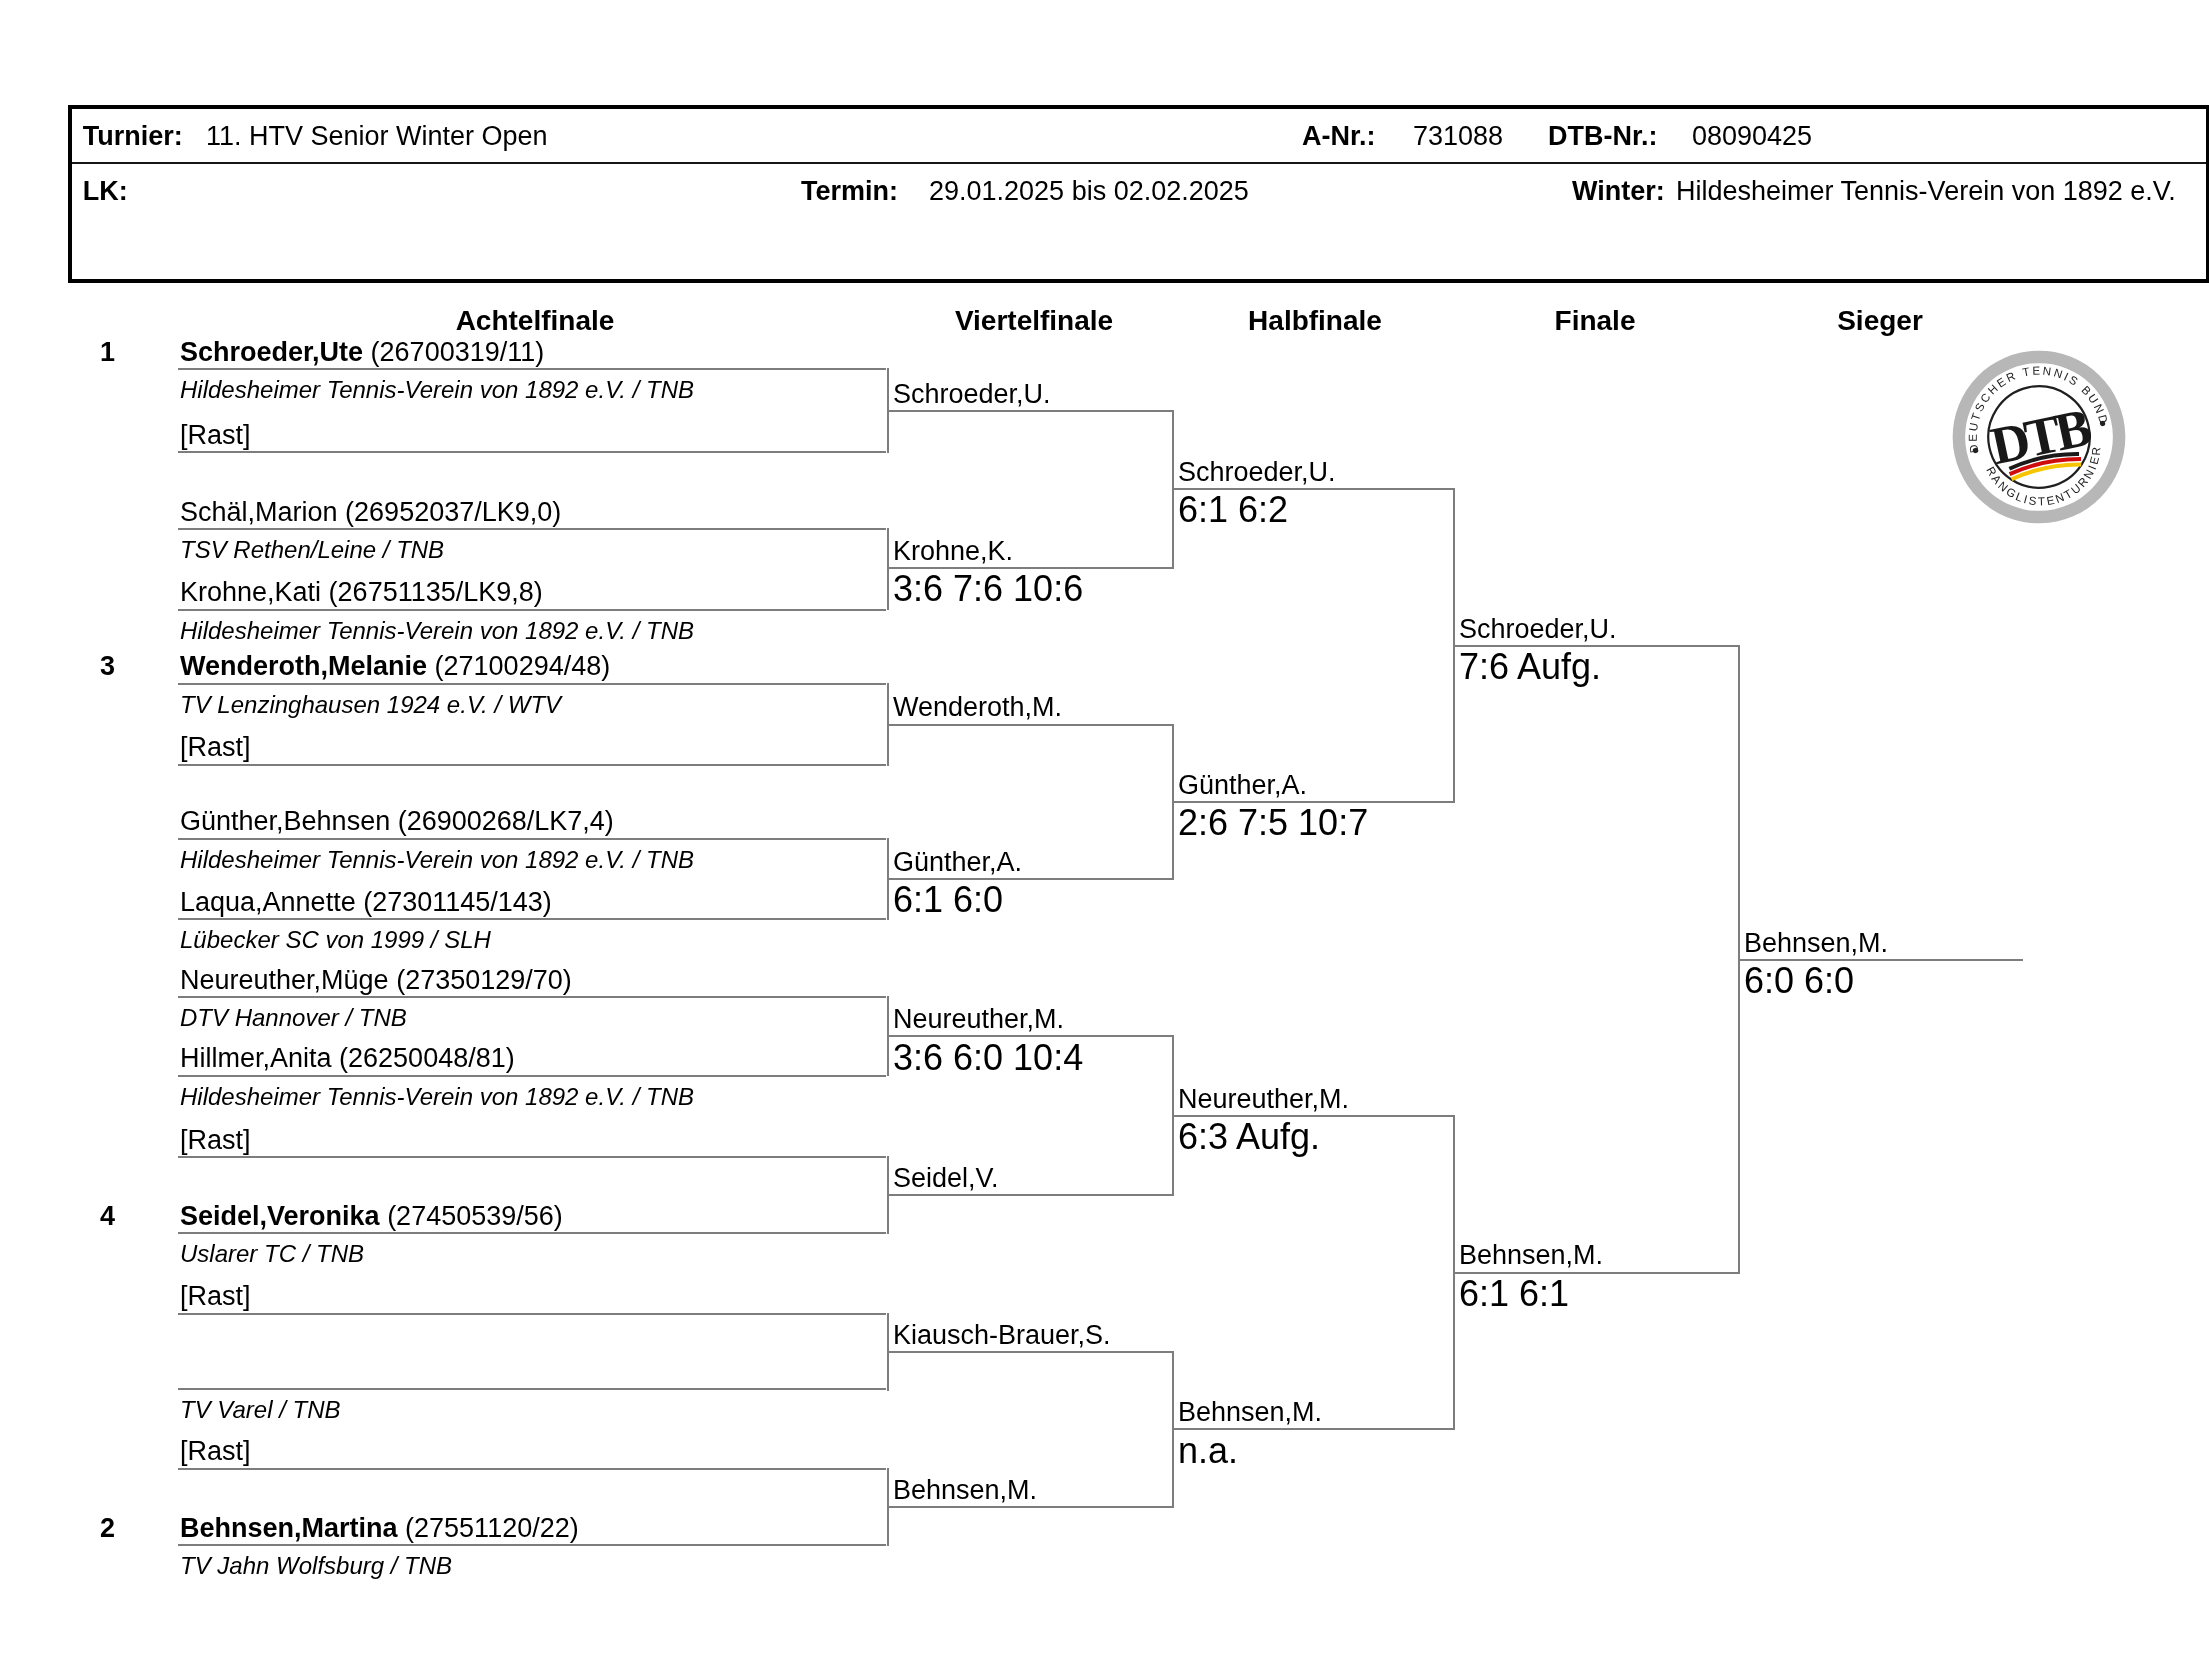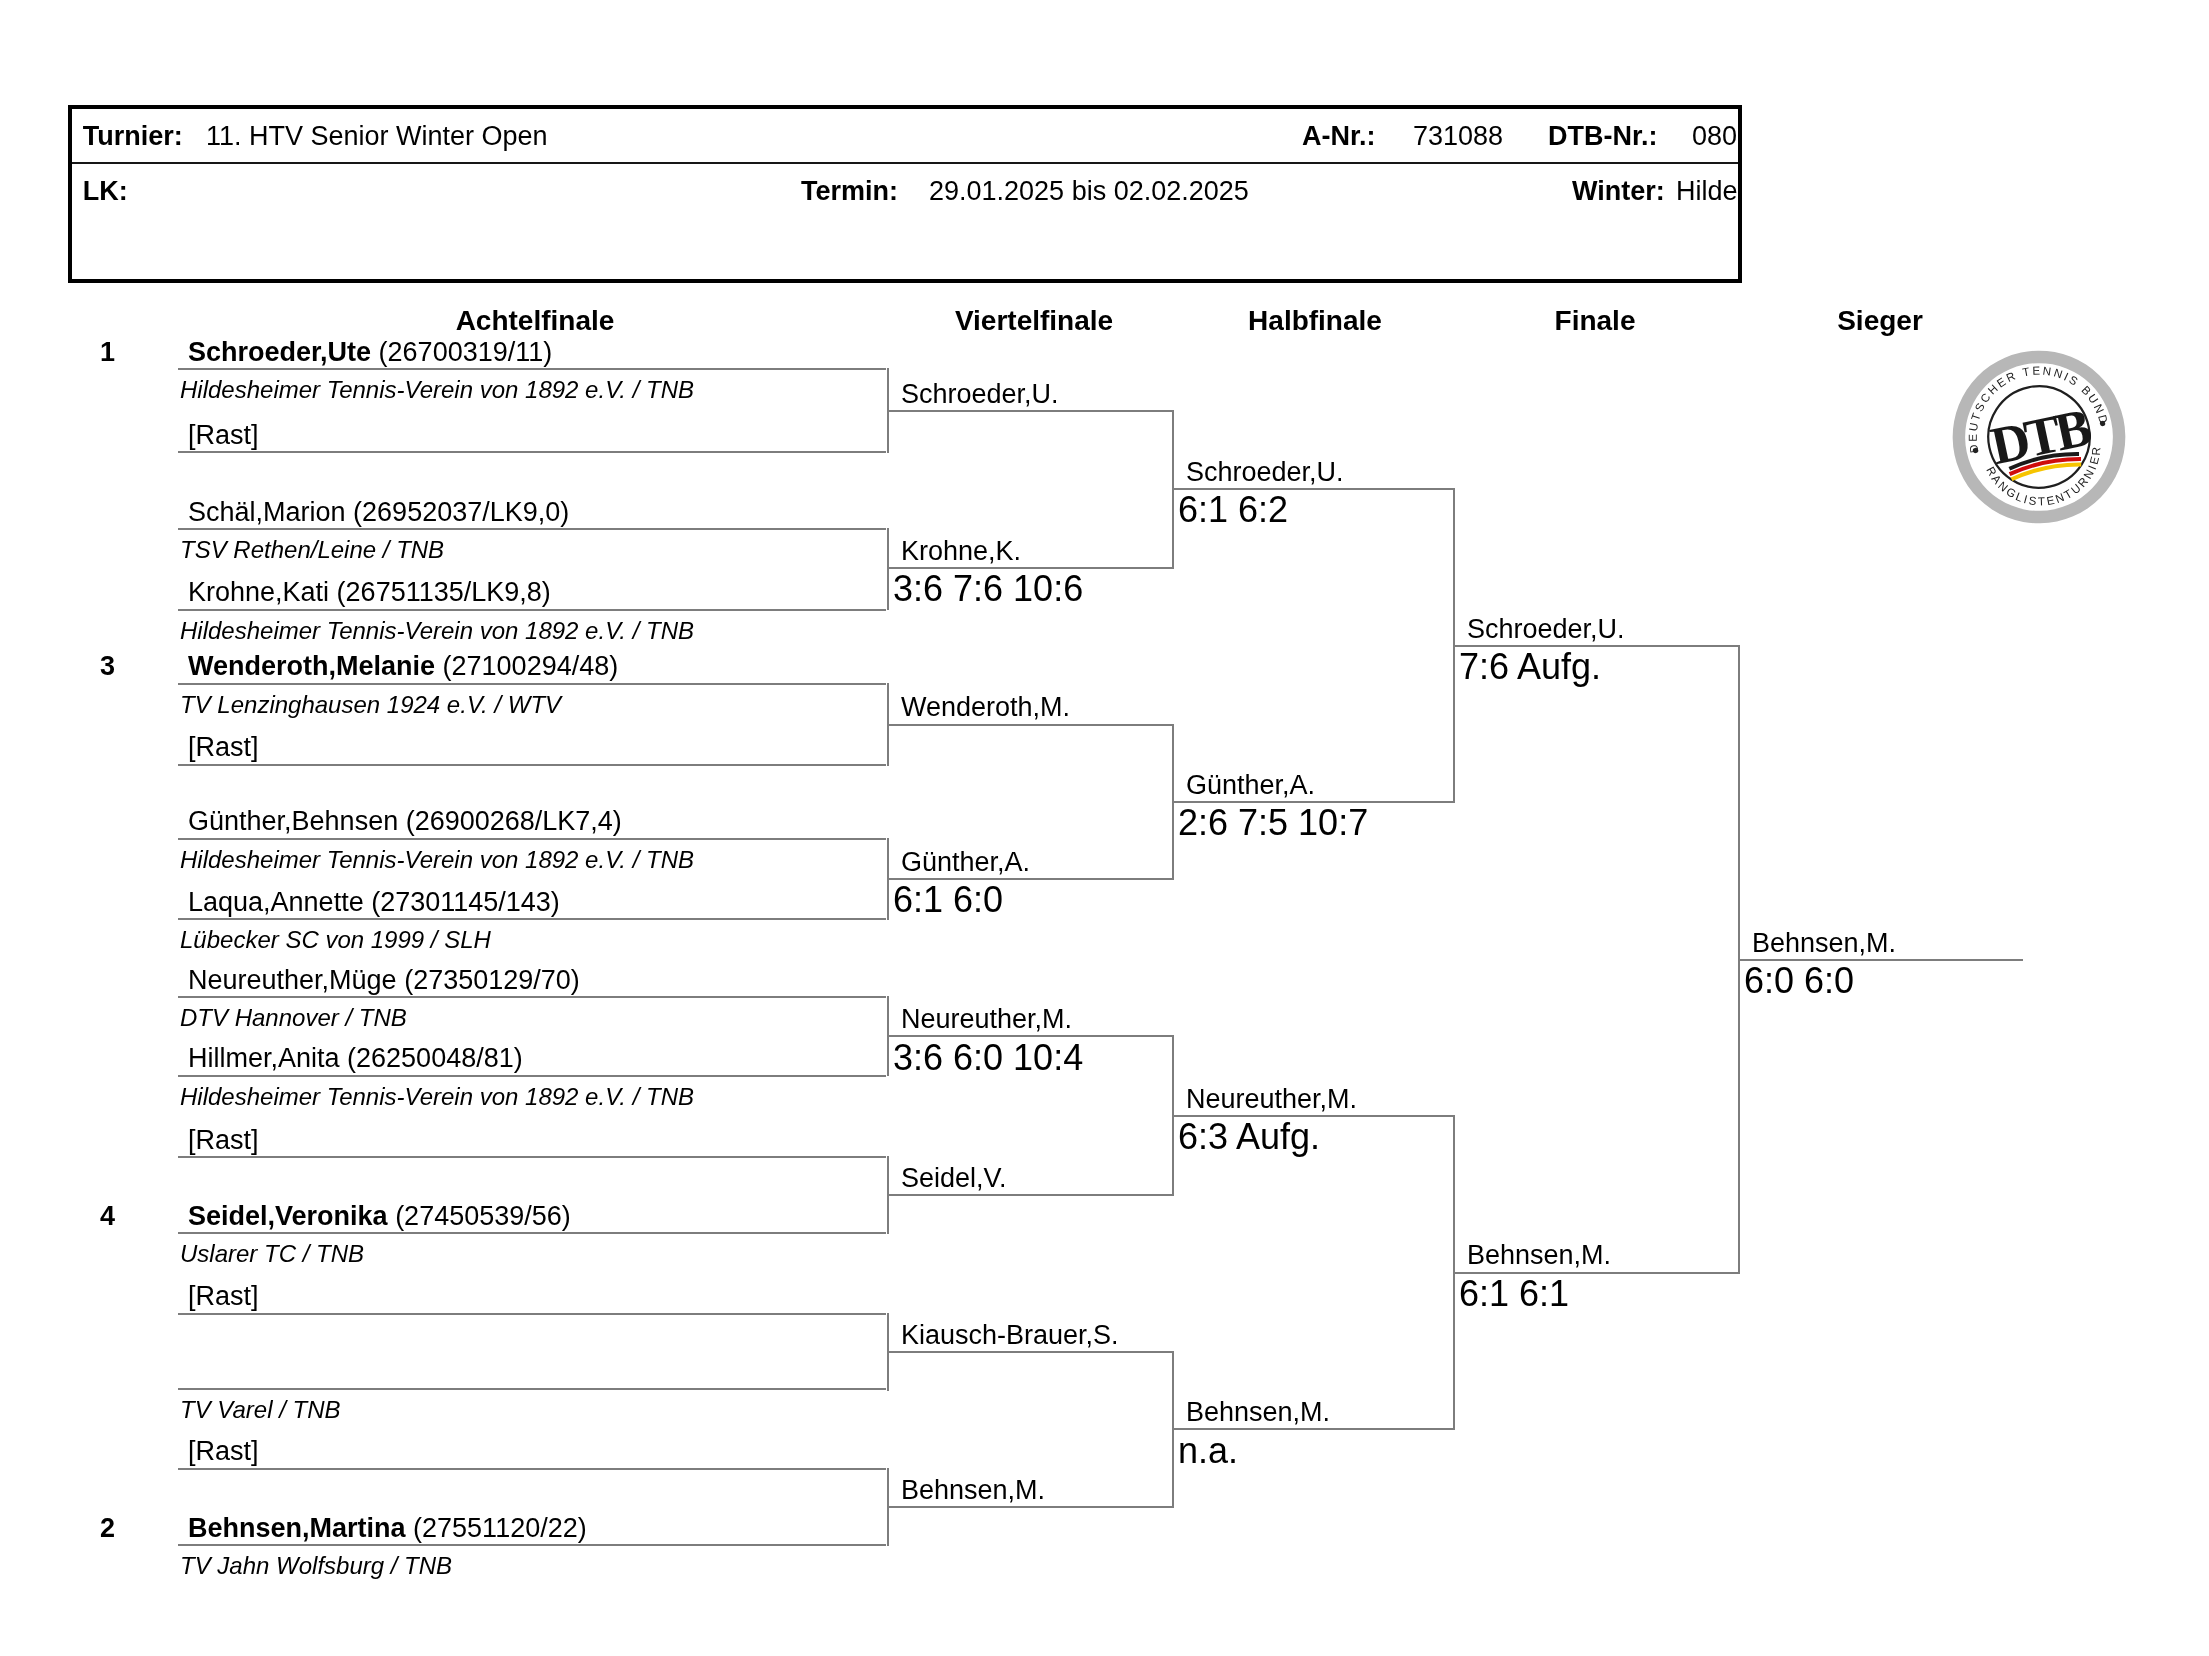--- a/index.html
+++ b/index.html
@@ -1,32 +1,32 @@
 <!DOCTYPE html>
 <html style="font-size:14.3px"><head>
 <meta charset="utf-8">
 <style>
   html,body{margin:0;padding:0;background:#fff;}
   #page{position:relative;width:2210px;height:1657px;background:#ffffff;
         font-family:"Liberation Sans",sans-serif;color:#000;overflow:hidden;}
 
   
-  .htable{position:absolute;left:68px;top:105px;width:1674px;height:178px;
+  .htable{position:absolute;left:68px;top:105px;width:2142px;height:178px;
           border:4.5px solid #000;box-sizing:border-box;background:#fff;}
   .hrow{position:relative;height:53px;border-bottom:2.7px solid #161616;overflow:hidden;}
   .hrow:last-child{border-bottom:none;}
   .hlabel{position:absolute;top:11.6px;font-size:27px;font-weight:bold;white-space:nowrap;}
   .hval{position:absolute;top:11.6px;font-size:27px;white-space:nowrap;}
 
   
   .rh{position:absolute;top:305px;font-size:28px;font-weight:bold;
       transform:translateX(-50%);white-space:nowrap;}
 
   
-  .nm{position:absolute;font-size:27px;white-space:nowrap;line-height:30px;margin-left:8px;}
+  .nm{position:absolute;font-size:27px;white-space:nowrap;line-height:30px;}
   .nm .b{font-weight:bold;}
   .club{position:absolute;font-size:24px;font-style:italic;white-space:nowrap;line-height:27px;}
   .score{position:absolute;font-size:36px;white-space:nowrap;line-height:30px;}
   .seed{position:absolute;left:100px;width:39px;font-size:27px;font-weight:bold;}
 
   
   .hl{position:absolute;height:1.8px;background:#7d7d7d;}
   .vl{position:absolute;width:1.8px;background:#7d7d7d;}
 
   .logo{position:absolute;left:1950px;top:348px;width:178px;height:178px;}

